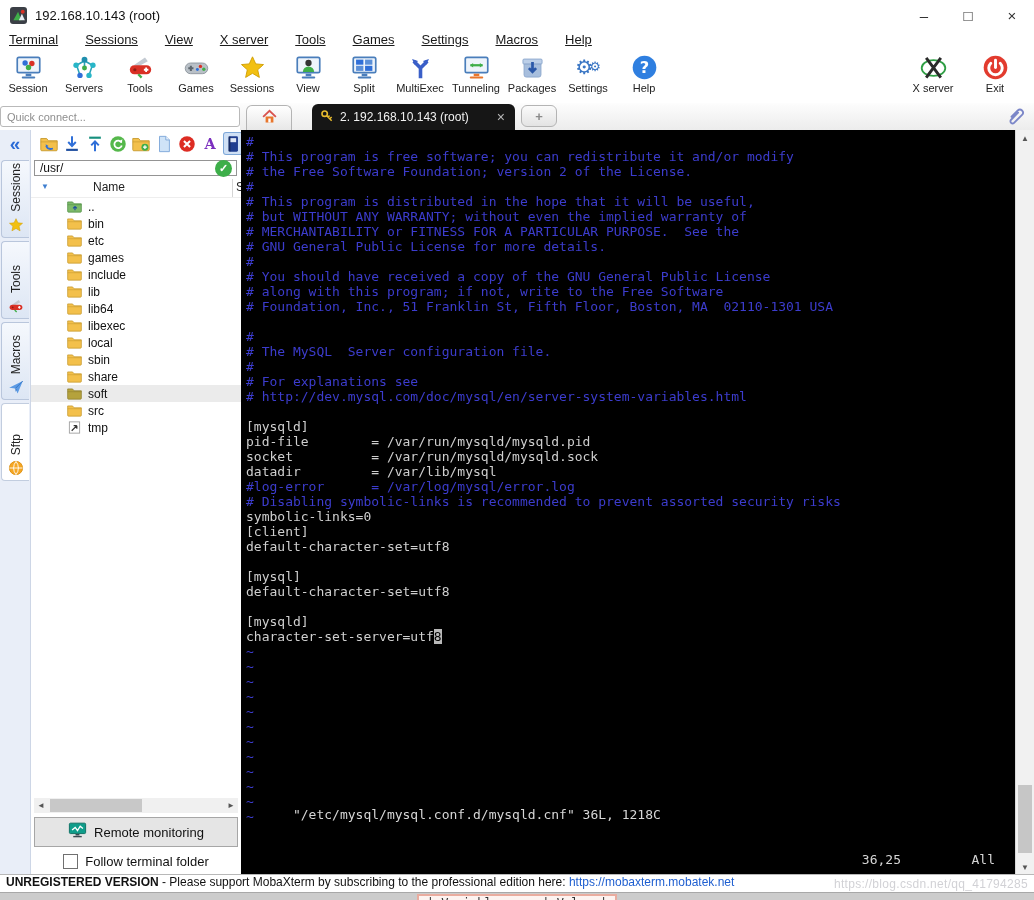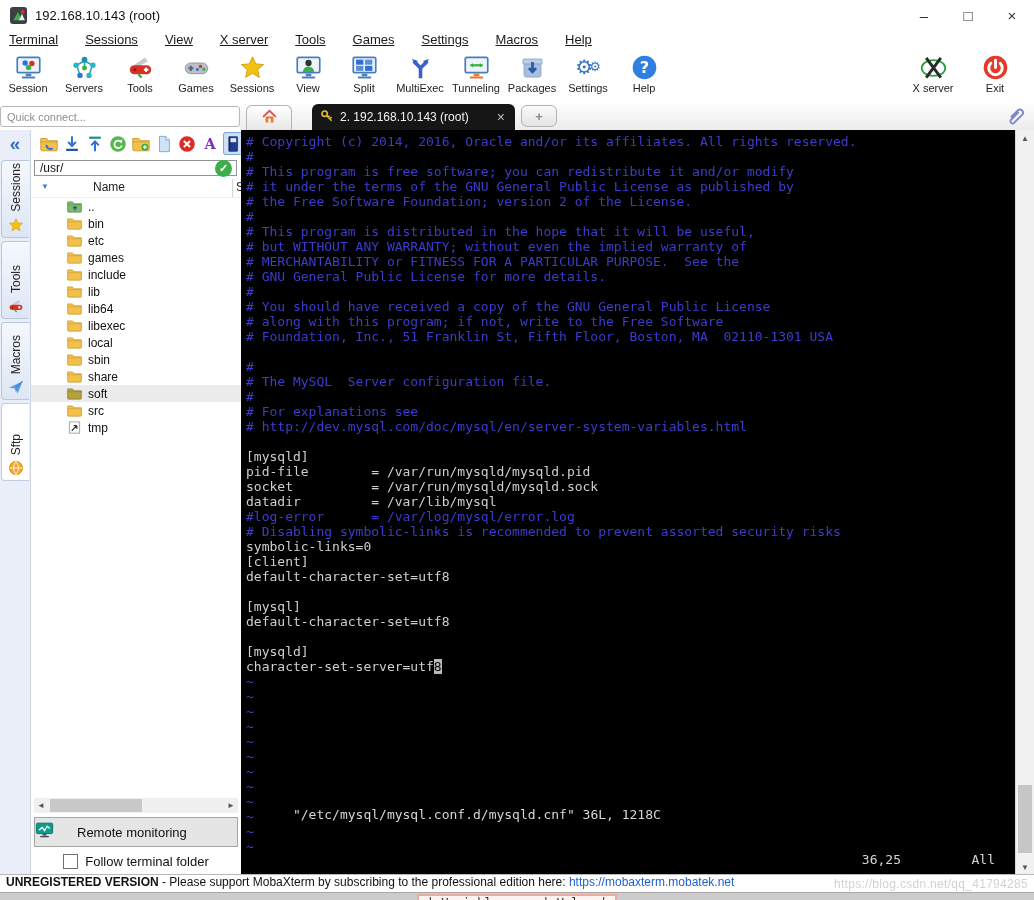--- a/index.html
+++ b/index.html
@@ -66,21 +66,21 @@
   .file-list{flex:0 0 auto;}
   .frow{height:17px;display:flex;align-items:center;padding-left:36px;font-size:12px;color:#111;}
   .frow.selected{background:#ebebeb;}
   .fico{width:16px;margin-right:5px;display:flex;}
   .fico svg{width:15px;height:13px;display:block;}
   .sftp-spacer{flex:1;}
   .hscroll{height:15px;margin:0 3px;background:#f0f0f0;position:relative;display:flex;align-items:center;}
   .hs-arrow{width:14px;text-align:center;font-size:8px;color:#555;}
   .hs-right{margin-left:auto;}
   .hs-thumb{position:absolute;left:16px;width:92px;top:1px;bottom:1px;background:#c8c8c8;}
-  .rm-btn{height:28px;margin:4px 3px 0 3px;background:#e5e5e5;border:1px solid #a6a6a6;display:flex;align-items:center;justify-content:flex-start;gap:23px;font-size:13px;color:#111;}
+  .rm-btn{height:28px;margin:4px 3px 0 3px;background:#e5e5e5;border:1px solid #a6a6a6;display:flex;align-items:center;justify-content:center;gap:7px;font-size:13px;color:#111;}
   .rm-btn svg{width:19px;height:17px;}
   .followrow{height:28px;display:flex;align-items:center;justify-content:center;gap:7px;font-size:13px;color:#111;background:#fff;}
   .checkbox{width:13px;height:13px;border:1px solid #707070;background:#fff;}
   
   .terminal{flex:1;background:#000;position:relative;padding:4px 0 0 5px;box-sizing:border-box;overflow:hidden;}
   .tl{font-family:"DejaVu Sans Mono","Liberation Mono",monospace;font-size:13px;line-height:15px;white-space:pre;}
   .tl.cm{color:#3c3ccd;}
   .tl.pl{color:#cfcfcf;}
   .cursor{background:#b9b9b9;color:#000;}
   .vim-status{position:absolute;left:5px;right:6px;bottom:8px;font-family:"DejaVu Sans Mono","Liberation Mono",monospace;font-size:13px;color:#d6d6d6;white-space:pre;}
@@ -583,24 +583,22 @@
       <span>Remote monitoring</span>
     </div>
     <div class="followrow">
       <span class="checkbox"></span>
       <span>Follow terminal folder</span>
     </div>
   </div>
 
   <div class="terminal">
     <div>
-        <div class="tl cm"># Copyright (c) 2014, 2016, Oracle and/or its affiliates. All rights reserved.</div>
         <div class="tl cm">#</div>
         <div class="tl cm"># This program is free software; you can redistribute it and/or modify</div>
-        <div class="tl cm"># it under the terms of the GNU General Public License as published by</div>
         <div class="tl cm"># the Free Software Foundation; version 2 of the License.</div>
         <div class="tl cm">#</div>
         <div class="tl cm"># This program is distributed in the hope that it will be useful,</div>
         <div class="tl cm"># but WITHOUT ANY WARRANTY; without even the implied warranty of</div>
         <div class="tl cm"># MERCHANTABILITY or FITNESS FOR A PARTICULAR PURPOSE.  See the</div>
         <div class="tl cm"># GNU General Public License for more details.</div>
         <div class="tl cm">#</div>
         <div class="tl cm"># You should have received a copy of the GNU General Public License</div>
         <div class="tl cm"># along with this program; if not, write to the Free Software</div>
         <div class="tl cm"># Foundation, Inc., 51 Franklin St, Fifth Floor, Boston, MA  02110-1301 USA</div>

